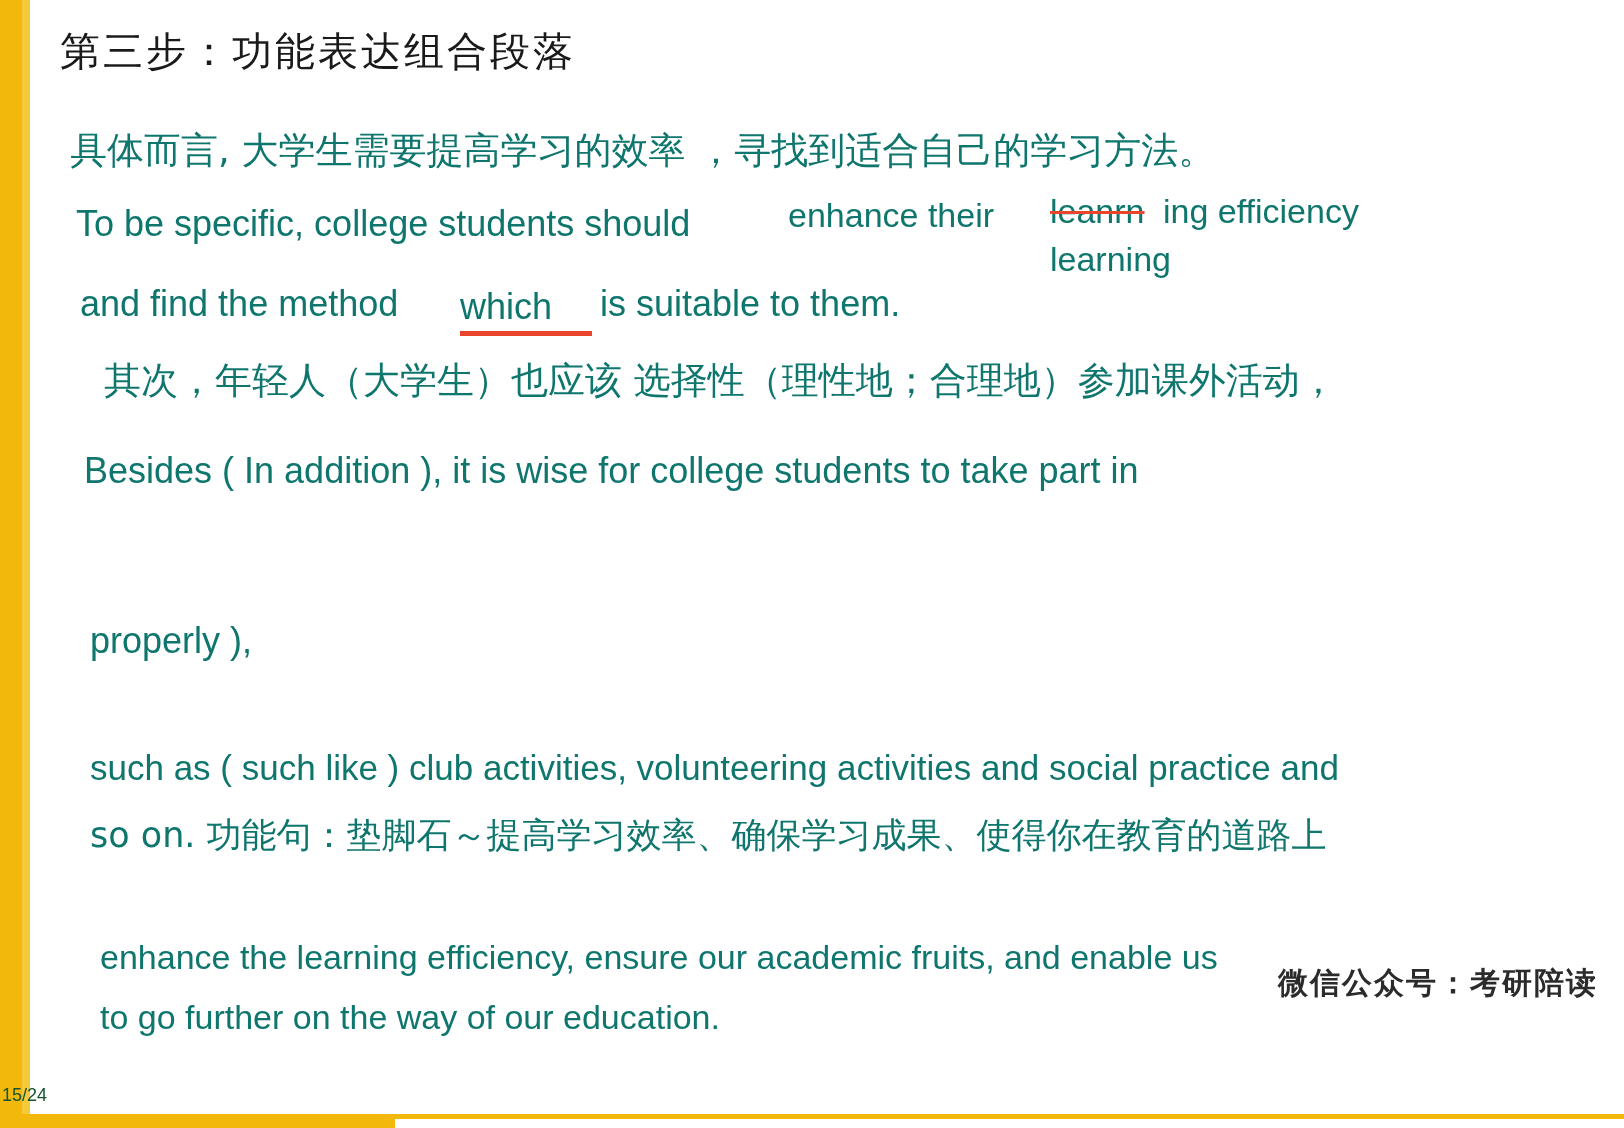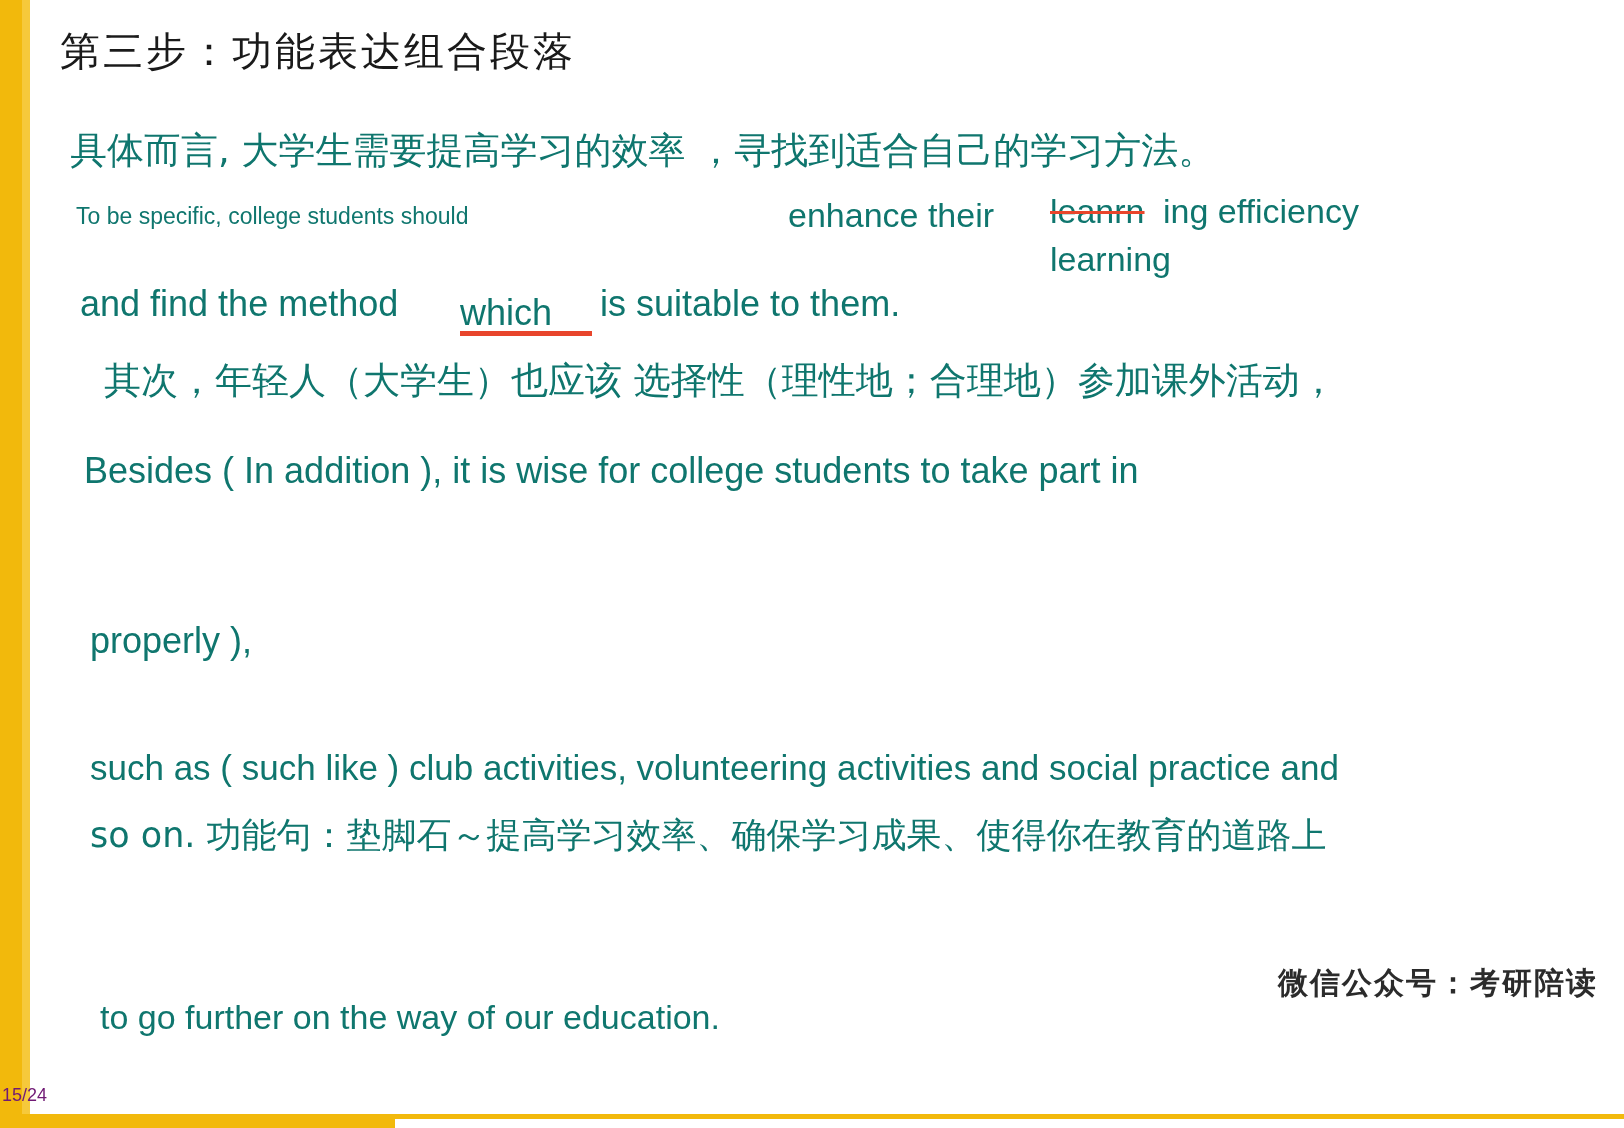--- a/index.html
+++ b/index.html
@@ -114,63 +114,64 @@
     color: #6f6f6f;
     letter-spacing: 1px;
     white-space: nowrap;
   }
   .page-num {
     position: absolute;
     left: 2px;
     top: 1085px;
     font-family: "Liberation Sans", sans-serif;
     font-size: 18px;
-    color: #701a75;
+    color: #14532d;
   }
 </style>
 </head>
 <body>
 
 <div class="slide">
 
   <div class="left-rail"></div>
   <div class="left-rail-inner"></div>
 
   <div class="content">
 
     <div class="title" style="font-size:40px;">
       <span>第三步：功能表达组合段落</span>
     </div>
 
     <div class="ln cn" style="left:42px; top:126px; font-size:37px;">具体而言, 大学生需要提高学习的效率 ，寻找到适合自己的学习方法。</div>
 
-    <div class="ln en" style="left:48px; top:203px; font-size:23px;">To be specific, college students should</div>
+    <div class="ln en" style="left:48px; top:203px; font-size:36px;">To be specific, college students should</div>
     <div class="ln en" style="left:760px; top:196px; font-size:34px;">enhance their</div>
     <div class="ln en strike" style="left:1022px; top:192px; font-size:34px;">leanrn</div>
     <div class="ln en" style="left:1135px; top:192px; font-size:34px;">ing efficiency</div>
     <div class="ln en" style="left:1022px; top:240px; font-size:34px;">learning</div>
 
     <div class="ln en" style="left:52px; top:283px; font-size:36px;">and find the method</div>
-    <div class="ln en" style="left:432px; top:292px; font-size:36px;">which</div>
+    <div class="ln en" style="left:432px; top:286px; font-size:36px;">which</div>
     <div class="ul-which"></div>
     <div class="ln en" style="left:572px; top:283px; font-size:36px;">is suitable to them.</div>
 
     <div class="ln cn" style="left:40px; top:356px; font-size:37px;margin-left:36px;">其次，年轻人（大学生）也应该 选择性（理性地；合理地）参加课外活动，</div>
 
     <div class="ln en" style="left:56px; top:450px; font-size:36px;">Besides ( In addition ), it is wise for college students to take part in</div>
 
 
     <div class="ln en" style="left:62px; top:620px; font-size:36px;">properly ),</div>
 
 
     <div class="ln en" style="left:62px; top:748px; font-size:35px;">such as ( such like ) club activities, volunteering activities and social practice and</div>
 
     <div class="ln cn" style="left:62px; top:812px; font-size:35px;">so on.   功能句：垫脚石～提高学习效率、确保学习成果、使得你在教育的道路上</div>
 
 
+    <div class="ln en" style="left:72px; top:938px; font-size:34px;">enhance the learning efficiency, ensure our academic fruits, and enable us</div>
 
     <div class="ln en" style="left:72px; top:998px; font-size:34px;">to go further on the way of our education.</div>
 
     <div class="watermark1">微信公众号：考研陪读</div>
   </div>
 
   <div class="page-num">15/24</div>
 
   <div class="bottom-bar"></div>
   <div class="bottom-bar-white"></div>

